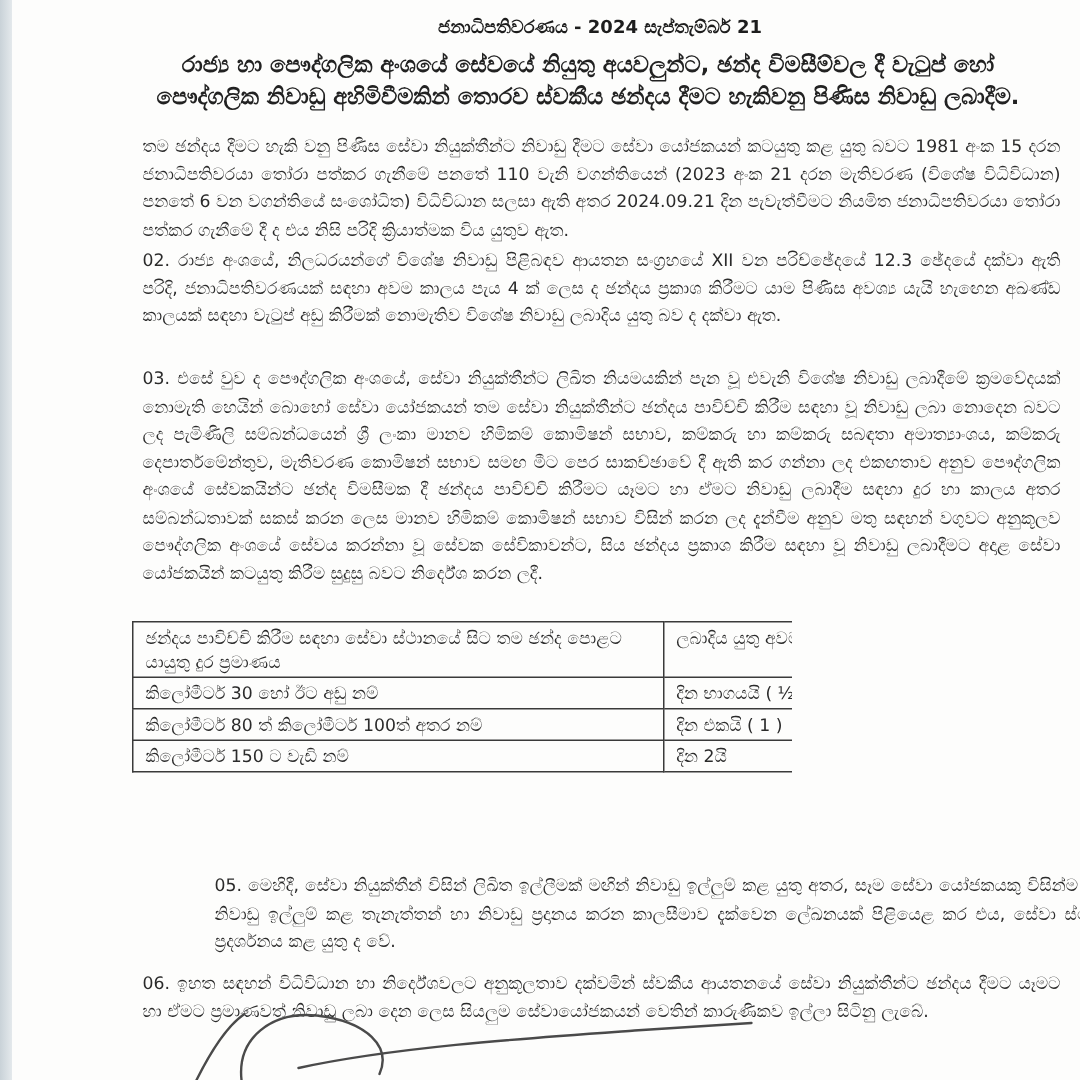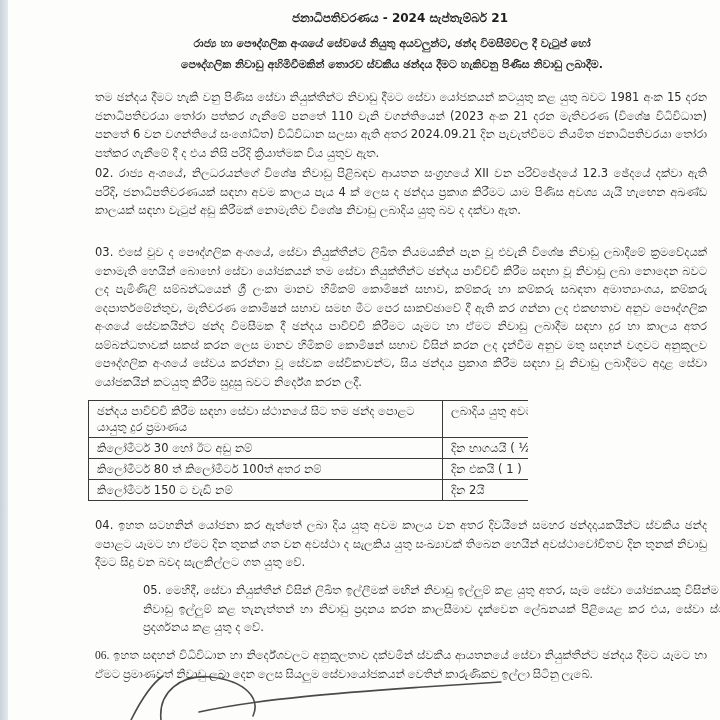--- a/index.html
+++ b/index.html
@@ -19,34 +19,34 @@
     background:#fdfdfc;
   }
   .block{position:absolute;overflow:hidden;}
   .title{
     left:87px;top:6px;width:610px;height:26px;
     text-align:center;font-weight:bold;font-size:12px;line-height:24px;
     color:#1d1d1d;margin:0;
   }
   .subtitle{
     left:60px;top:33px;width:648px;height:48px;
-    text-align:center;font-weight:bold;font-size:11px;line-height:21px;
+    text-align:center;font-weight:bold;font-size:15px;line-height:21px;
     color:#222;
   }
   .para{
     left:87px;width:612px;margin:0;
     text-align:justify;font-size:11.5px;line-height:18.5px;
   }
   .p1{top:88px;height:74px;}
   .p2{top:164px;height:70px;}
   .p3{top:243px;height:154px;}
   .p4{top:516px;height:58px;}
   .p5{top:581px;height:58px;margin-left:48px;}
-  .p6{top:646px;height:58px;font-family:Liberation Serif, serif;}
-  .tablewrap{left:80px;top:400px;width:440px;height:106px;}
+  .p6{top:646px;height:58px;}
+  .tablewrap{left:80px;top:414px;width:440px;height:106px;}
   table{
     border-collapse:collapse;width:554px;table-layout:fixed;
     font-size:11.5px;line-height:16px;color:#2b2b2b;
   }
   td,th{
     border:1px solid #3a3a3a;padding:2px 8px;vertical-align:top;
     font-weight:normal;text-align:left;
   }
   col.c1{width:64%;}
   col.c2{width:36%;}
@@ -95,21 +95,20 @@
             <td>දින එකයි ( 1 )</td>
           </tr>
           <tr>
             <td>කිලෝමීටර් 150 ට වැඩි නම්</td>
             <td>දින 2යි</td>
           </tr>
         </tbody>
       </table>
     </div>
 
-    <p class="block para p4">04. ඉහත සටහනින් යෝජනා කර ඇත්තේ ලබා දිය යුතු අවම කාලය වන අතර දිවයිනේ සමහර ඡන්දදායකයින්ට ස්වකීය ඡන්ද පොළට යෑමට හා ඒමට දින තුනක් ගත වන අවස්ථා ද සැලකිය යුතු සංඛ්‍යාවක් තිබෙන හෙයින් අවස්ථාවෝචිතව දින තුනක් නිවාඩු දීමට සිදු වන බවද සැලකිල්ලට ගත යුතු වේ.</p>
     <p class="block para p5">05. මෙහිදී, සේවා නියුක්තීන් විසින් ලිඛිත ඉල්ලීමක් මඟින් නිවාඩු ඉල්ලුම් කළ යුතු අතර, සෑම සේවා යෝජකයකු විසින්ම විශේෂ නිවාඩු ඉල්ලුම් කළ තැනැත්තන් හා නිවාඩු ප්‍රදානය කරන කාලසීමාව දැක්වෙන ලේඛනයක් පිළියෙළ කර එය, සේවා ස්ථානයේ ප්‍රදර්ශනය කළ යුතු ද වේ.</p>
     <p class="block para p6">06. ඉහත සඳහන් විධිවිධාන හා නිර්දේශවලට අනුකූලතාව දක්වමින් ස්වකීය ආයතනයේ සේවා නියුක්තීන්ට ඡන්දය දීමට යෑමට හා ඒමට ප්‍රමාණවත් නිවාඩු ලබා දෙන ලෙස සියලුම සේවායෝජකයන් වෙතින් කාරුණිකව ඉල්ලා සිටිනු ලැබේ.</p>
 
     <div class="block signature">
       <svg width="460" height="48" viewBox="0 0 460 48" xmlns="http://www.w3.org/2000/svg">
         <g fill="none" stroke="#4a4a4a" stroke-width="1.6" stroke-linecap="round">
           <path d="M28 48 C36 32 48 12 60 4"></path>
           <path d="M58 48 C55 20 78 2 108 5 C142 9 158 26 150 44"></path>
           <path d="M96 40 C160 26 250 20 320 15 L398 10"></path>
         </g>

